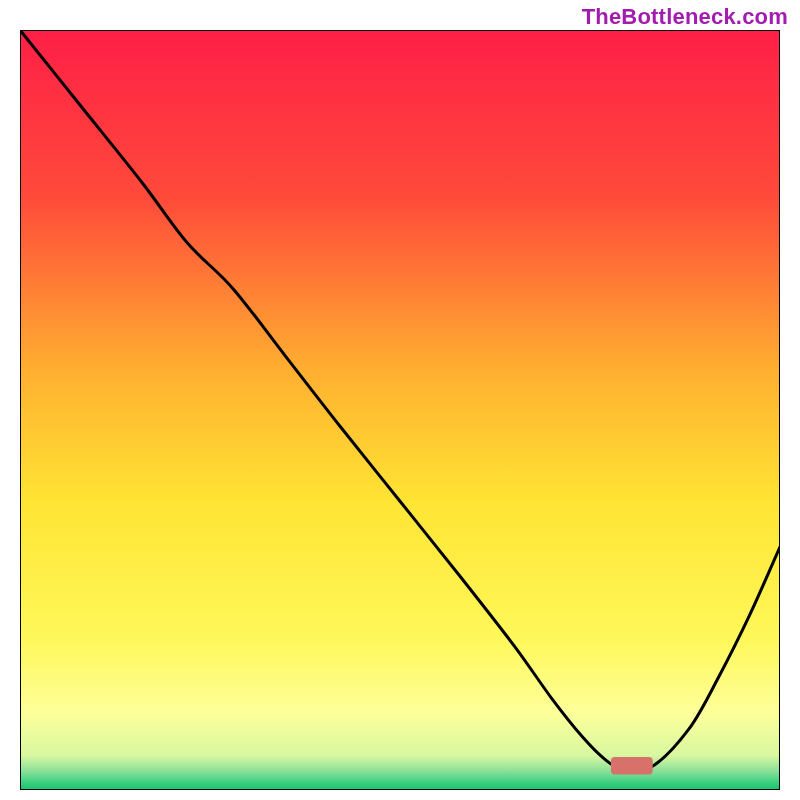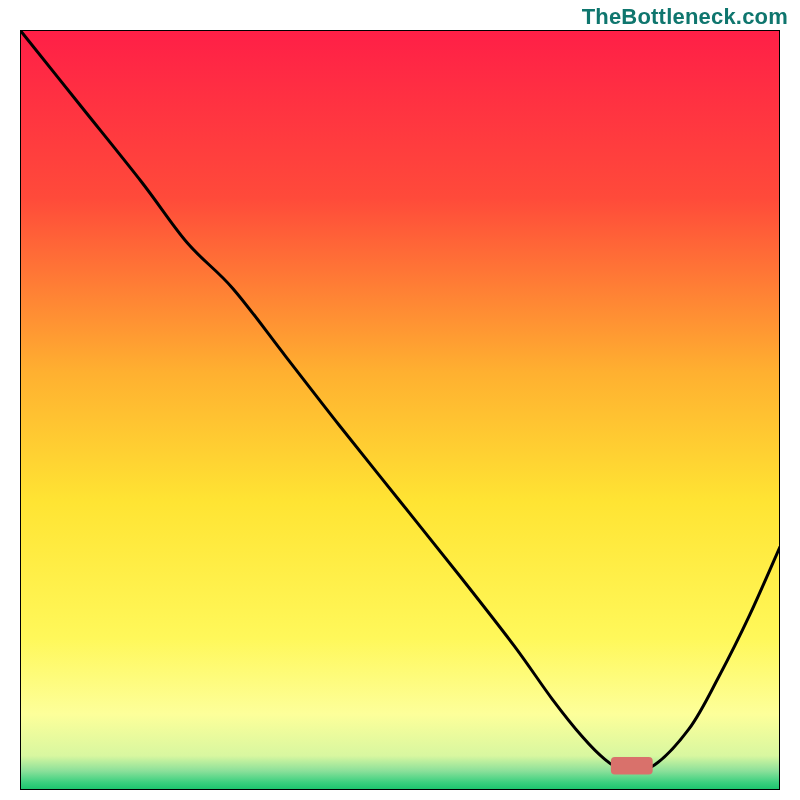--- a/index.html
+++ b/index.html
@@ -15,21 +15,21 @@
     position: relative;
     width: 800px;
     height: 800px;
   }
   .watermark {
     position: absolute;
     top: 4px;
     right: 12px;
     font-size: 22px;
     font-weight: 600;
-    color: #0f766e;
+    color: #a21caf;
     letter-spacing: 0.2px;
     z-index: 5;
   }
   .plot {
     position: absolute;
     left: 20px;
     top: 30px;
     width: 760px;
     height: 760px;
   }

